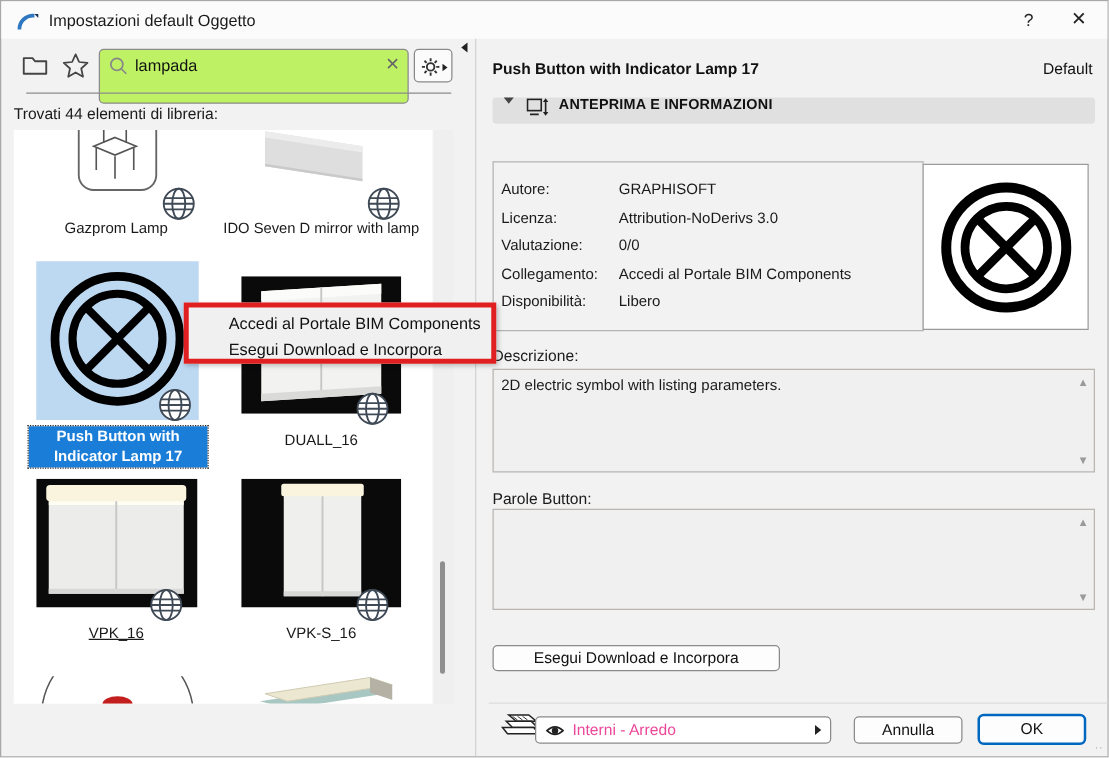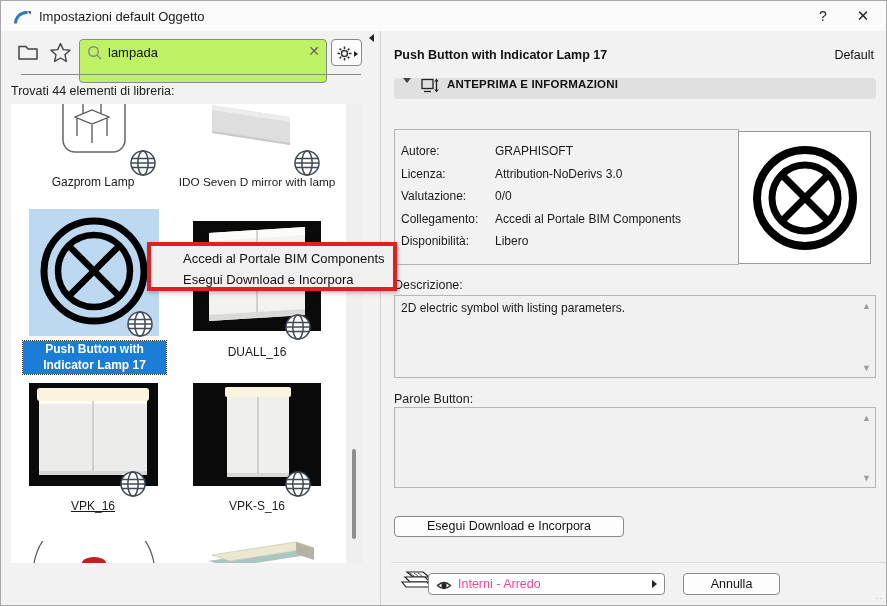--- a/index.html
+++ b/index.html
@@ -69,21 +69,21 @@
   .sa-up { top:5px; } .sa-down { bottom:4px; }
 
   .btn { background:#fdfdfd; border:1px solid #8a8a8a; border-radius:4px; font-size:12.5px; color:#111; text-align:center; font-family:inherit; }
   .btn-download { position:absolute; left:393px; top:515px; width:230px; height:21px; line-height:19px; }
   .footer-sep { position:absolute; left:390px; top:561px; width:497px; height:1px; background:#dcdcdc; }
   .layers-icon { position:absolute; left:396px; top:568px; }
   .combo { position:absolute; left:427px; top:572px; width:237px; height:22px; background:#fff; border:1px solid #8a8a8a; border-radius:4px; }
   .combo .eye { position:absolute; left:7px; top:4px; }
   .combo .combo-text { position:absolute; left:29px; top:3px; font-size:12.5px; color:#ec4899; }
   .combo .combo-arrow { position:absolute; right:7px; top:6px; width:0; height:0; border-left:5px solid #222; border-top:4px solid transparent; border-bottom:4px solid transparent; }
-  .btn-cancel { position:absolute; left:682px; top:572px; width:97px; height:22px; line-height:20px; }
+  .btn-cancel { position:absolute; left:682px; top:572px; width:87px; height:22px; line-height:20px; }
   .btn-ok { position:absolute; left:781px; top:570px; width:87px; height:25px; line-height:21px; border:2px solid #0067c0; border-radius:5px; }
   .resize-grip { position:absolute; right:3px; bottom:2px; font-size:9px; color:#b0b0b0; letter-spacing:1px; }
 </style>
 </head>
 <body>
 
 <div class="dialog">
 
   <div class="titlebar">
     <span class="logo">
@@ -372,15 +372,16 @@
       <svg width="16" height="13" viewBox="0 0 16 13">
           <path d="M1.5 6.5 Q8 0.5 14.5 6.5 Q8 12.5 1.5 6.5 Z" stroke="#222" stroke-width="1.2" fill="none"></path>
           <circle cx="8" cy="6.5" r="2.6" fill="#222"></circle>
         </svg>
     </span>
     <span class="combo-text">Interni - Arredo</span>
     <span class="combo-arrow"></span>
   </div>
 
   <button class="btn btn-cancel">Annulla</button>
+  <button class="btn btn-ok">OK</button>
   <span class="resize-grip">∙∙</span>
 
 </div>
 
 </body></html>

